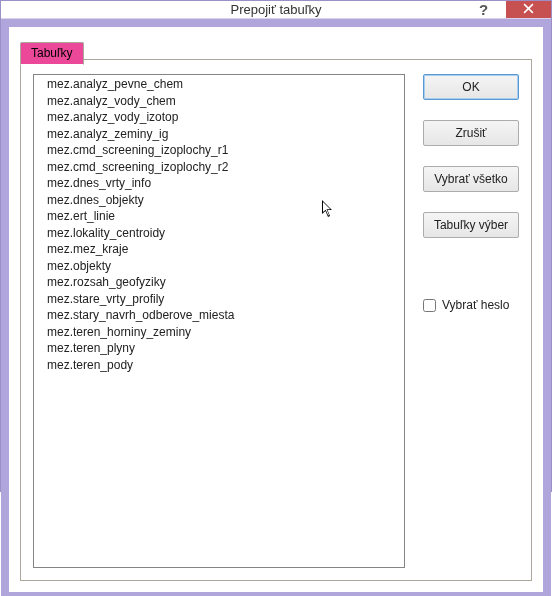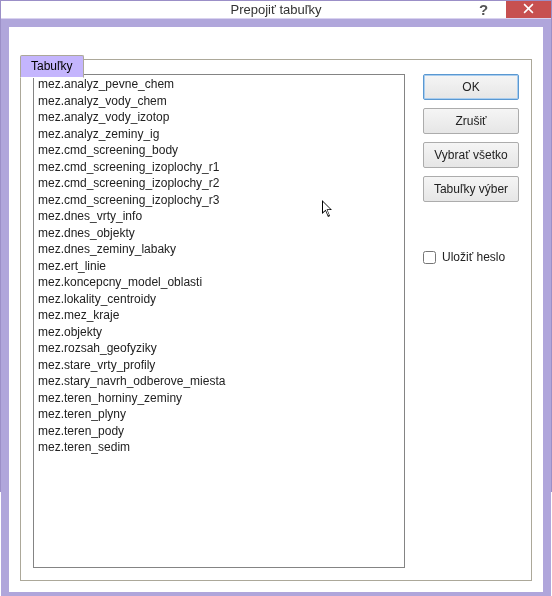--- a/index.html
+++ b/index.html
@@ -76,48 +76,48 @@
     position: relative;
     display: flex;
     flex-direction: column;
   }
   .tabstrip {
     display: flex;
     position: relative;
     margin-bottom: 0;
   }
   .tab {
-    background: #c4b5fd;
+    background: #ec4899;
     border: 1px solid #aca899;
     border-bottom: 1px solid #fff;
     padding: 3px 10px 4px 10px;
     font-size: 12px;
     position: relative;
-    top: 19px;
+    top: 6px;
     z-index: 2;
     border-radius: 2px 2px 0 0;
   }
   .tabpage {
     flex: 1;
     border: 1px solid #aca899;
     background: #fff;
     padding: 14px 12px 12px 12px;
     display: flex;
     gap: 18px;
   }
   .listwrap {
     flex: 1;
     display: flex;
   }
   .listbox {
     flex: 1;
     border: 1px solid #848484;
     background: #fff;
     overflow-y: scroll;
-    padding: 1px 2px;
+    padding: 1px 11px;
     height: 494px;
     font-size: 12px;
     color: #222;
   }
   .listbox::-webkit-scrollbar { width: 17px; }
   .listbox::-webkit-scrollbar-track { background: #f0f0f0; }
   .listbox::-webkit-scrollbar-thumb { background: #c2c2c2; border: 1px solid #f0f0f0; }
   .listbox::-webkit-scrollbar-button:single-button {
     background: #f0f0f0; height: 17px; display: block;
   }
@@ -125,21 +125,21 @@
     padding: 0 2px;
     line-height: 16.5px;
     white-space: nowrap;
     cursor: default;
     user-select: none;
   }
   .sidebar {
     width: 96px;
     display: flex;
     flex-direction: column;
-    gap: 8px;
+    gap: 20px;
   }
   .btn {
     height: 26px;
     border: 1px solid #acacac;
     background: linear-gradient(#f5f5f5,#e6e6e6);
     font-size: 12px;
     color: #222;
     cursor: default;
     border-radius: 2px;
     padding: 0 4px;
@@ -197,51 +197,46 @@
       </div>
 
       <div class="tabpage">
 
         <div class="listwrap">
           <div class="listbox" id="listbox">
               <div class="list-item">mez.analyz_pevne_chem</div>
               <div class="list-item">mez.analyz_vody_chem</div>
               <div class="list-item">mez.analyz_vody_izotop</div>
               <div class="list-item">mez.analyz_zeminy_ig</div>
-              <div class="list-item">mez.cmd_screening_body</div>
               <div class="list-item">mez.cmd_screening_izoplochy_r1</div>
               <div class="list-item">mez.cmd_screening_izoplochy_r2</div>
-              <div class="list-item">mez.cmd_screening_izoplochy_r3</div>
               <div class="list-item">mez.dnes_vrty_info</div>
               <div class="list-item">mez.dnes_objekty</div>
-              <div class="list-item">mez.dnes_zeminy_labaky</div>
               <div class="list-item">mez.ert_linie</div>
-              <div class="list-item">mez.koncepcny_model_oblasti</div>
               <div class="list-item">mez.lokality_centroidy</div>
               <div class="list-item">mez.mez_kraje</div>
               <div class="list-item">mez.objekty</div>
               <div class="list-item">mez.rozsah_geofyziky</div>
               <div class="list-item">mez.stare_vrty_profily</div>
               <div class="list-item">mez.stary_navrh_odberove_miesta</div>
               <div class="list-item">mez.teren_horniny_zeminy</div>
               <div class="list-item">mez.teren_plyny</div>
               <div class="list-item">mez.teren_pody</div>
-              <div class="list-item">mez.teren_sedim</div>
             </div>
         </div>
 
         <div class="sidebar">
           <button class="btn default">OK</button>
           <button class="btn">Zrušiť</button>
           <button class="btn">Vybrať všetko</button>
           <button class="btn">Tabuľky výber</button>
 
           <label class="checkbox-row">
             <input type="checkbox" style="">
-            <span>Uložiť heslo</span>
+            <span>Vybrať heslo</span>
           </label>
         </div>
 
       </div>
 
       <div class="cursor">
         <svg viewBox="0 0 12 20">
           <path d="M0 0 L0 14 L3.5 11 L6 17 L8 16 L5.5 10 L10 10 Z" fill="#000"></path>
           <path d="M1 2 L1 12 L3.7 9.8 L6.2 15.5 L7 15.1 L4.6 9.3 L8.3 9.3 Z" fill="#fff"></path>
         </svg>

